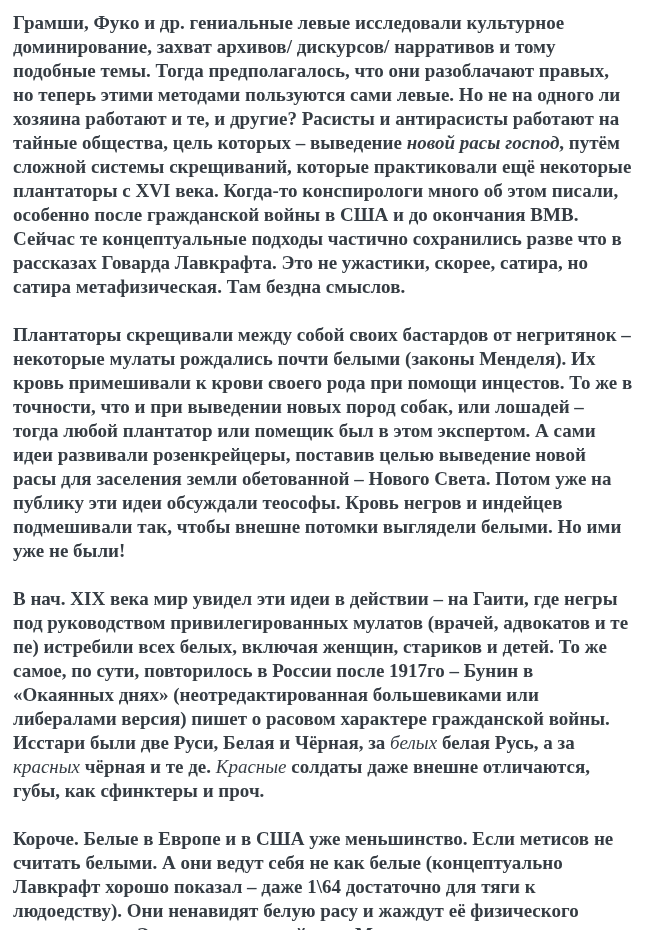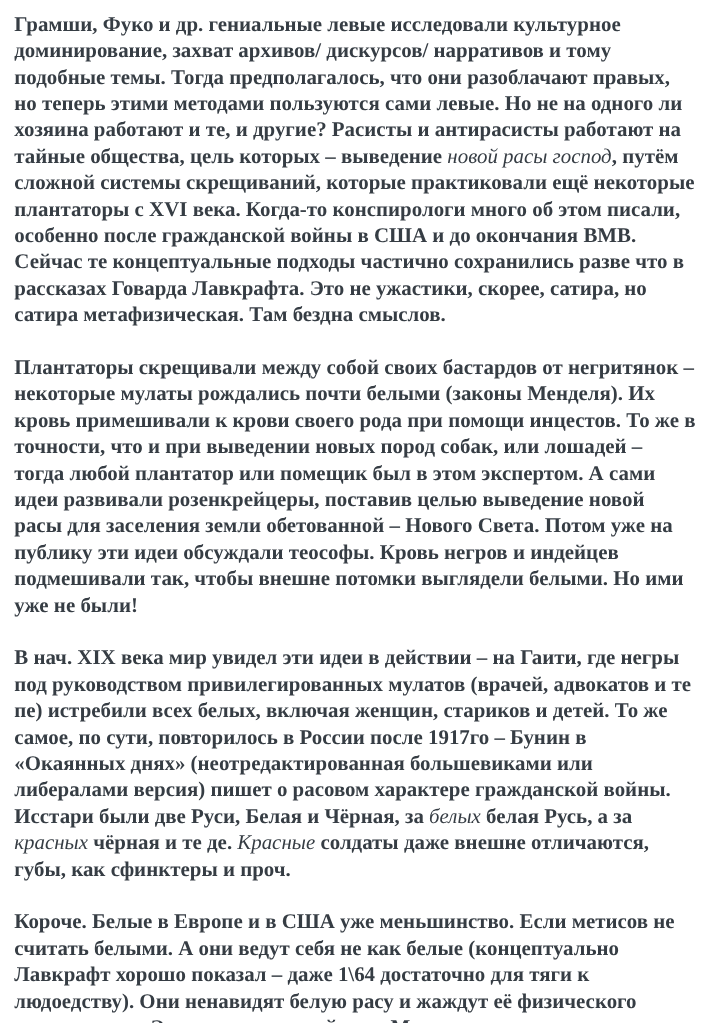--- a/index.html
+++ b/index.html
@@ -24,21 +24,21 @@
   }
   .article p {
     margin: 0 0 24px 0;
   }
   .article p:last-child {
     margin-bottom: 0;
   }
   .run.normal { font-weight: bold; font-style: normal; }
   .run.bold { font-weight: 700; }
   .run.italic { font-style: italic; text-align: right; }
-  .run.bold-italic { font-weight: 400; font-style: italic; }
+  .run.bold-italic { font-weight: 700; font-style: italic; }
 </style>
 </head>
 <body>
 
 <div class="article" style="color: rgb(54, 61, 68);">
     <p><span class="run normal">Грамши, Фуко и др. гениальные левые исследовали культурное доминирование, захват архивов/ дискурсов/ нарративов и тому подобные темы. Тогда предполагалось, что они разоблачают правых, но теперь этими методами пользуются сами левые. Но не на одного ли хозяина работают и те, и другие? Расисты и антирасисты работают на тайные общества, цель которых – </span><span class="run bold">выведение </span><span class="run bold-italic">новой расы господ</span><span class="run normal">, путём сложной системы скрещиваний, которые практиковали ещё некоторые плантаторы с XVI века. Когда-то конспирологи много об этом писали, особенно после гражданской войны в США и до окончания ВМВ. Сейчас те концептуальные подходы частично сохранились разве что в рассказах Говарда Лавкрафта. Это не ужастики, скорее, сатира, но сатира метафизическая. Там бездна смыслов.</span></p>
     <p><span class="run normal">Плантаторы скрещивали между собой своих бастардов от негритянок – некоторые мулаты рождались почти белыми (законы Менделя). Их кровь примешивали к крови своего рода при помощи инцестов. То же в точности, что и при выведении новых пород собак, или лошадей – тогда любой плантатор или помещик был в этом экспертом. А сами идеи развивали розенкрейцеры, поставив целью выведение новой расы для заселения земли обетованной – Нового Света. Потом уже на публику эти идеи обсуждали теософы. Кровь негров и индейцев подмешивали так, чтобы внешне потомки выглядели белыми. Но ими уже не были!</span></p>
     <p><span class="run normal">В нач. XIX века мир увидел эти идеи в действии – на Гаити, где негры под руководством привилегированных мулатов (врачей, адвокатов и те пе) истребили всех белых, включая женщин, стариков и детей. То же самое, по сути, повторилось в России после 1917го – Бунин в «Окаянных днях» (неотредактированная большевиками или либералами версия) пишет о расовом характере гражданской войны. Исстари были две Руси, Белая и Чёрная, за </span><span class="run italic">белых</span><span class="run normal"> белая Русь, а за </span><span class="run italic">красных</span><span class="run normal"> чёрная и те де. </span><span class="run italic">Красные</span><span class="run normal"> солдаты даже внешне отличаются, губы, как сфинктеры и проч.</span></p>
     <p><span class="run normal">Короче. Белые в Европе и в США уже меньшинство. Если метисов не считать белыми. А они ведут себя не как белые (концептуально Лавкрафт хорошо показал – даже 1\64 достаточно для тяги к людоедству). Они ненавидят белую расу и жаждут её физического уничтожения. Это видно прям сейчас в Миннеаполисе – смотрите Такера Карлсона. Да и давно не секрет. Белые якобы девушки, вешающиеся на негров и практикующие культ вуду. Что это за «белая», которой нравится размазывать по телу кровь (пускай даже пока что кровь животного)?</span></p>
   </div>

